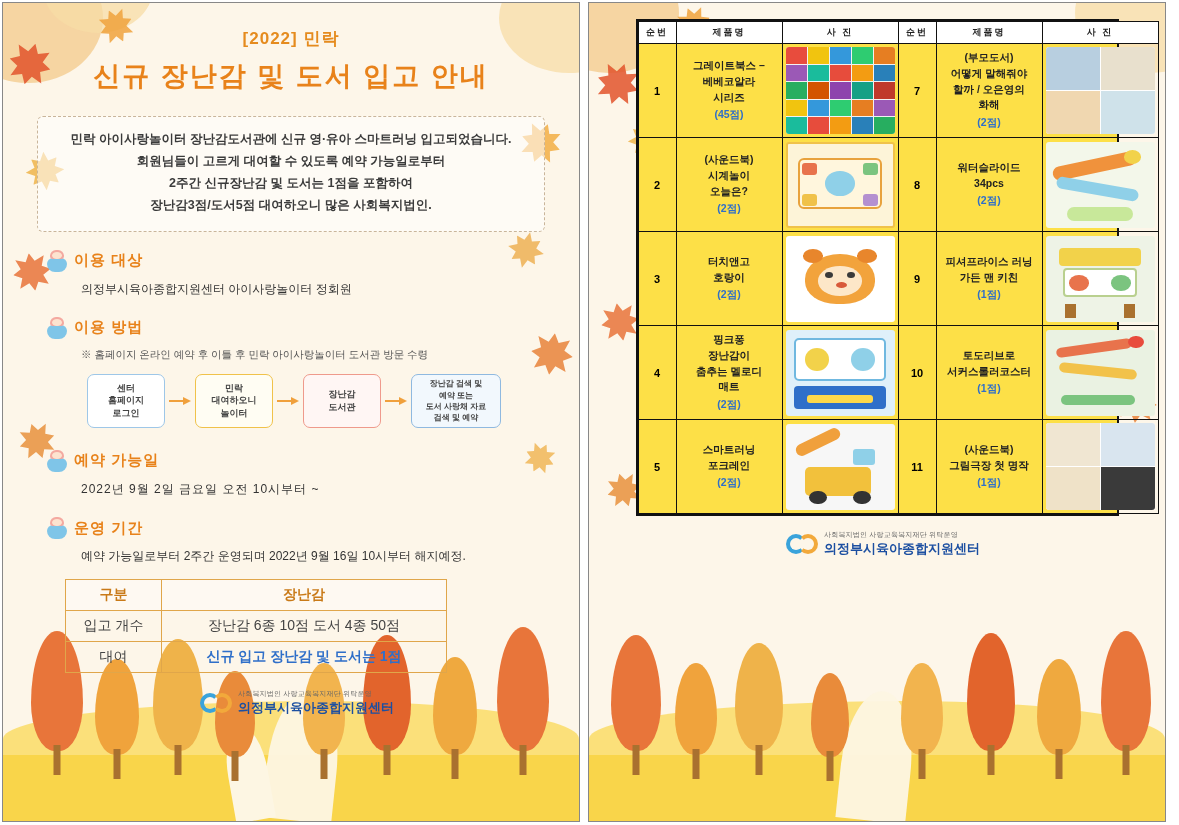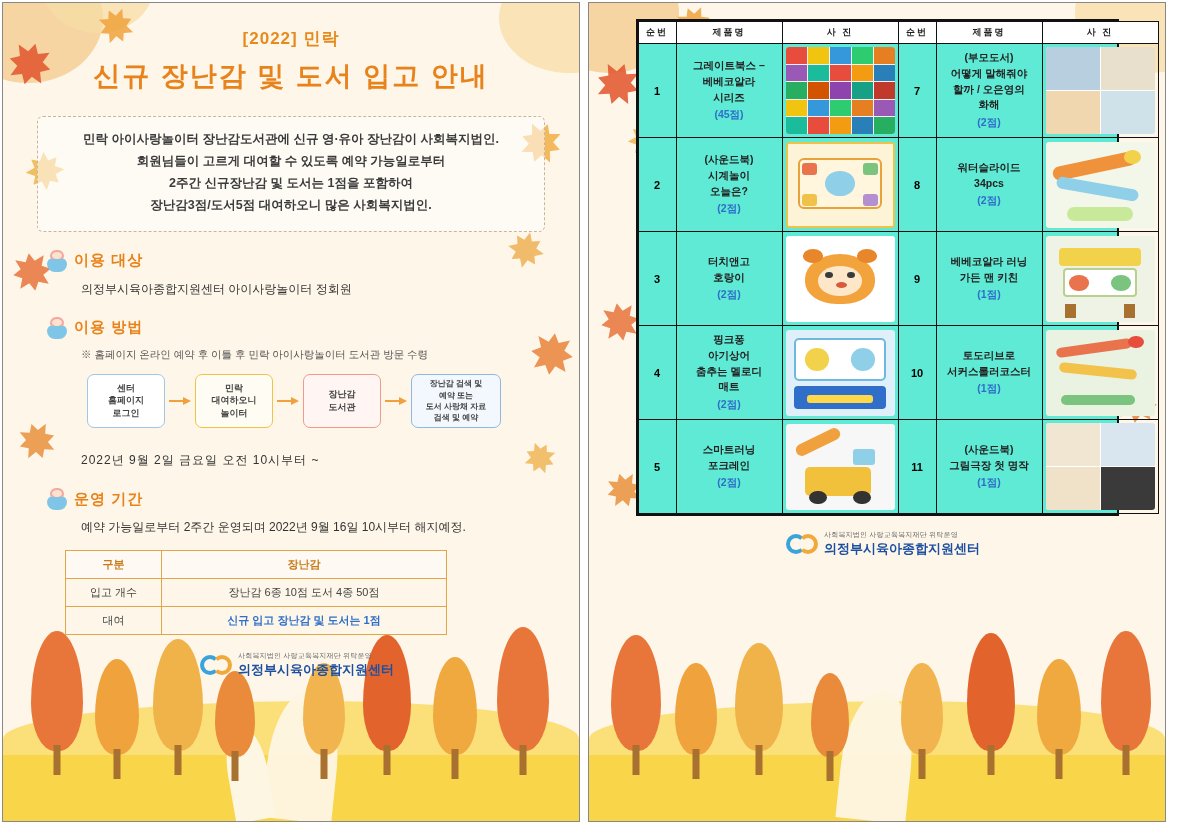--- a/index.html
+++ b/index.html
@@ -162,21 +162,21 @@
     border-left: 8px solid #f0a03c;
     border-top: 4px solid transparent;
     border-bottom: 4px solid transparent;
   }
 
   
   table.info {
     margin: 12px 0 0 62px;
     border-collapse: collapse;
     width: 382px;
-    font-size: 11px;
+    font-size: 14px;
   }
   table.info th, table.info td {
     border: 1px solid #e0a64a;
     padding: 6px 4px;
     text-align: center;
     color: #444;
   }
   table.info th { color: #c97a18; font-weight: bold; background: rgba(255,255,255,0.4);}
   table.info td.hl { color: #2f6fc9; font-weight: bold; }
 
@@ -202,21 +202,21 @@
     margin-top: 22px;
     text-align: center;
     font-size: 27px; font-weight: bold;
     color: #e8821a;
     letter-spacing: 2px;
   }
   .prod-table-wrap {
     margin: 16px auto 0 auto;
     width: 483px;
     border: 2px solid #111;
-    background: #5eead4;
+    background: #fde047;
   }
   table.prod {
     border-collapse: collapse;
     width: 100%;
     table-layout: fixed;
   }
   table.prod th, table.prod td {
     border: 1px solid #111;
     text-align: center;
     vertical-align: middle;
@@ -308,21 +308,21 @@
         <div class="crown" style="width:52px;height:124px;background:#e8753a;"></div>
           <div class="trunk"></div>
       </div>
     </div>
 
     <div class="content">
       <div class="l-title1">[2022] 민락</div>
       <div class="l-title2">신규 장난감 및 도서 입고 안내</div>
 
       <div class="notice-box">
-        <div>민락 아이사랑놀이터 장난감도서관에 신규 영·유아 장난감이 사회복지법인.</div>
+        <div>민락 아이사랑놀이터 장난감도서관에 신규 영·유아 스마트러닝 입고되었습니다.</div>
         <div>회원님들이 고르게 대여할 수 있도록 예약 가능일로부터</div>
         <div>2주간 신규장난감 및 도서는 1점을 포함하여</div>
         <div>장난감3점/도서5점 대여하오니 많은 사회복지법인.</div>
       </div>
 
       <div class="section">
         <div class="sec-head">
           <span class="icon-doll">
               <i class="body"></i>
               <i class="head"></i>
@@ -357,20 +357,28 @@
 도서관</div>
           <div class="arrow"></div>
           <div class="flow-box fb4" style="white-space:pre-line;">장난감 검색 및
 예약 또는
 도서 사랑채 자료
 검색 및 예약</div>
         </div>
       </div>
 
       <div class="section" style="margin-top:22px;">
+        <div class="sec-head">
+          <span class="icon-doll">
+              <i class="body"></i>
+              <i class="head"></i>
+              <i class="face"></i>
+            </span>
+          <span class="sec-title">예약 가능일</span>
+        </div>
         <div class="sec-body tilde">2022년 9월 2일 금요일 오전 10시부터 ~</div>
       </div>
 
       <div class="section" style="margin-top:18px;">
         <div class="sec-head">
           <span class="icon-doll">
               <i class="body"></i>
               <i class="head"></i>
               <i class="face"></i>
             </span>
@@ -585,41 +593,41 @@
                 <div style="position:absolute;left:30%;top:36%;width:40%;height:34%;background:#fde7c8;border-radius:50%;"></div>
                 <div style="position:absolute;left:36%;top:42%;width:8%;height:8%;background:#3a3a3a;border-radius:50%;"></div>
                 <div style="position:absolute;right:36%;top:42%;width:8%;height:8%;background:#3a3a3a;border-radius:50%;"></div>
                 <div style="position:absolute;left:46%;top:54%;width:10%;height:7%;background:#d85a3a;border-radius:50%;"></div>
                 <div style="position:absolute;left:16%;top:16%;width:18%;height:16%;background:#e8862c;border-radius:50%;"></div>
                 <div style="position:absolute;right:16%;top:16%;width:18%;height:16%;background:#e8862c;border-radius:50%;"></div>
               </div>
             </td>
             <td class="no">9</td>
             <td class="nm">
-              <span style="white-space:pre-line;">베베코알라 러닝
+              <span style="white-space:pre-line;">피셔프라이스 러닝
 가든 맨 키친</span>
               <span class="cnt">(1점)</span>
             </td>
             <td class="pic">
               <div class="thumb" style="background:#eef3e6;">
                 <div style="position:absolute;left:12%;top:14%;width:76%;height:22%;background:#f2d24a;border-radius:4px;"></div>
                 <div style="position:absolute;left:16%;top:38%;width:68%;height:34%;background:#ffffff;border:2px solid #b9d08f;border-radius:4px;"></div>
                 <div style="position:absolute;left:22%;top:46%;width:18%;height:18%;background:#e8734c;border-radius:50%;"></div>
                 <div style="position:absolute;right:22%;top:46%;width:18%;height:18%;background:#7bc47f;border-radius:50%;"></div>
                 <div style="position:absolute;left:18%;bottom:4%;width:10%;height:16%;background:#a9712f;"></div>
                 <div style="position:absolute;right:18%;bottom:4%;width:10%;height:16%;background:#a9712f;"></div>
               </div>
             </td>
           </tr>
 
           <tr>
             <td class="no">4</td>
             <td class="nm">
               <span style="white-space:pre-line;">핑크퐁
-아기상어
+장난감이
 춤추는 멜로디
 매트</span>
               <span class="cnt">(2점)</span>
             </td>
             <td class="pic">
               <div class="thumb" style="background:#dff0fa;">
                 <div style="position:absolute;left:8%;top:10%;width:84%;height:50%;background:#ffffff;border:2px solid #6fb8e0;border-radius:5px;"></div>
                 <div style="position:absolute;left:18%;top:22%;width:22%;height:26%;background:#f2d24a;border-radius:50%;"></div>
                 <div style="position:absolute;right:18%;top:22%;width:22%;height:26%;background:#8fd0e8;border-radius:50%;"></div>
                 <div style="position:absolute;left:8%;bottom:8%;width:84%;height:26%;background:#2f6fc9;border-radius:4px;"></div>

